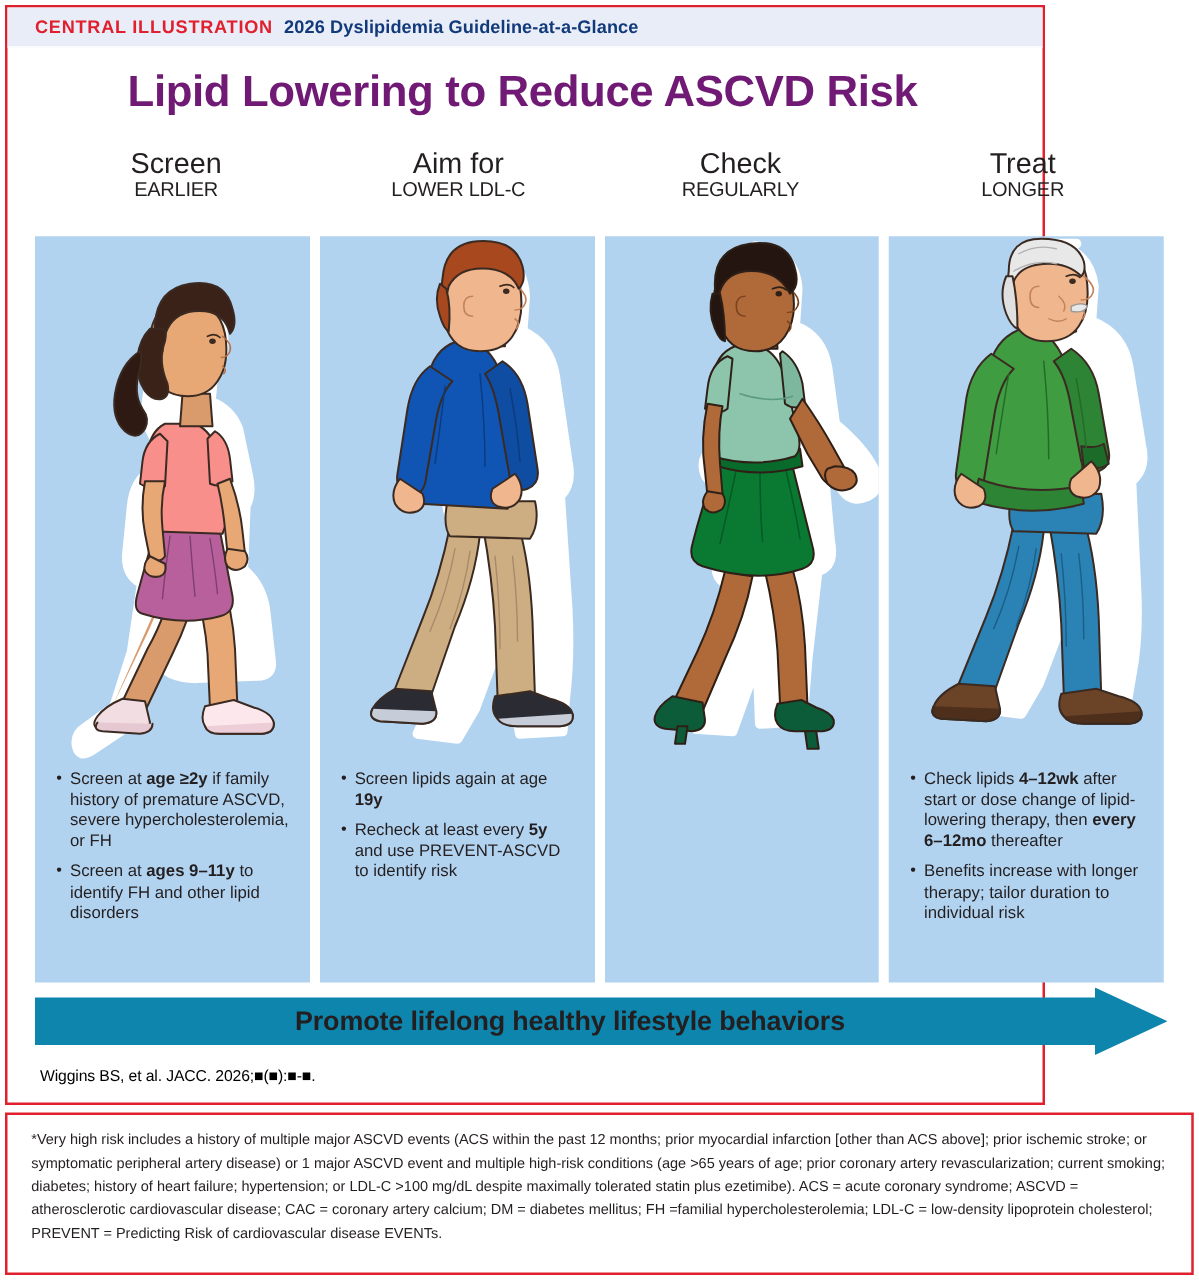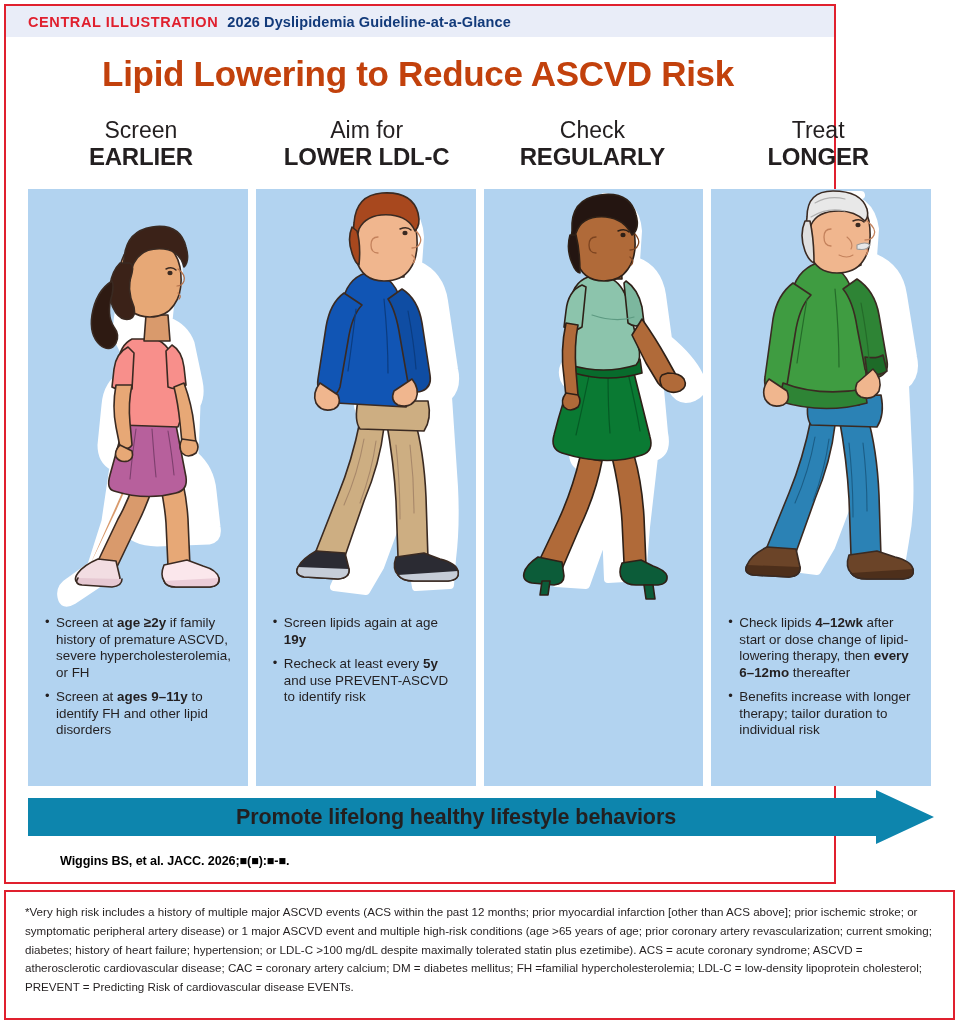--- a/index.html
+++ b/index.html
@@ -48,21 +48,21 @@
     color:#123a7a;
     margin-left:9px;
   }
   
   .main-title{
     position:absolute;
     left:0;right:4px;top:48px;
     text-align:center;
     font-size:35px;
     font-weight:bold;
-    color:#c2410c;
+    color:#701a75;
     letter-spacing:-0.3px;
   }
   
   .col-heads{
     position:absolute;
     left:22px;top:112px;
     width:903px;
     display:flex;
   }
   .col-head{
@@ -71,22 +71,22 @@
     color:#231f20;
     line-height:1.12;
   }
   .col-head .top{
     display:block;
     font-size:23px;
     font-weight:normal;
   }
   .col-head .bottom{
     display:block;
-    font-size:24px;
-    font-weight:bold;
+    font-size:16px;
+    font-weight:normal;
     letter-spacing:-0.2px;
   }
   
   .panels{
     position:absolute;
     left:22px;top:183px;
     width:903px;height:597px;
     display:flex;
     gap:8px;
   }
@@ -142,24 +142,23 @@
     font-weight:bold;
     color:#231f20;
     letter-spacing:-0.1px;
     pointer-events:none;
   }
   
   .citation{
     position:absolute;
     left:26px;top:848px;
     font-size:12.6px;
-    font-weight:bold;
+    font-weight:normal;
     color:#000000;
     letter-spacing:-0.1px;
-    margin-left:28px;
   }
   
   .footnote-box{
     position:absolute;
     left:4px;top:890px;
     width:951px;height:130px;
     box-sizing:border-box;
     border:2.5px solid #e0202e;
     background:#ffffff;
   }

